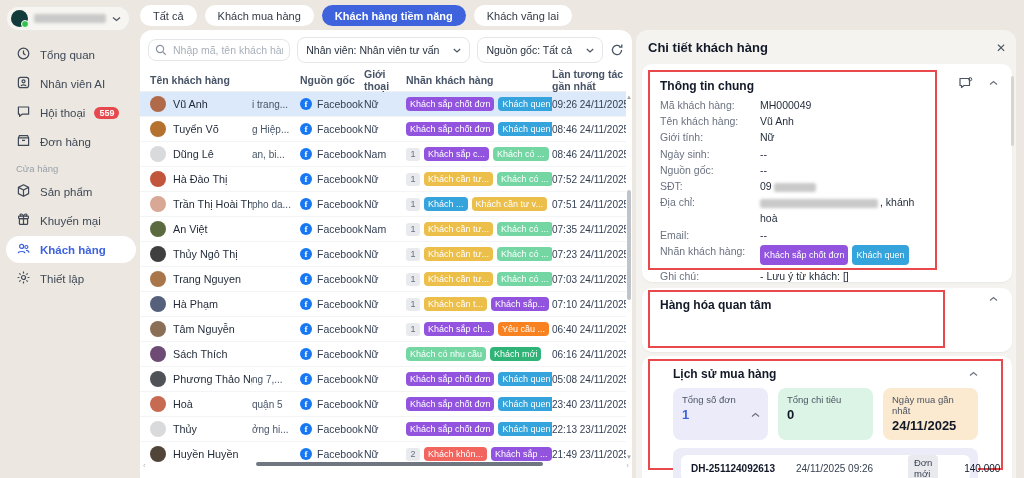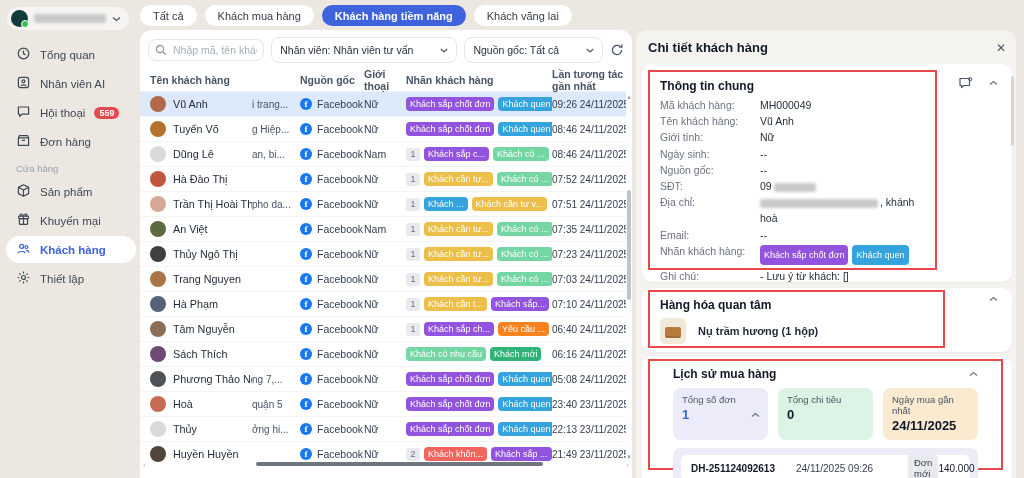--- a/index.html
+++ b/index.html
@@ -31,21 +31,21 @@
 
   
   .main-card { position:absolute; left:140px; top:30px; width:492px; height:448px; background:#fff;
     border-radius:12px 12px 0 0; }
   .toolbar { position:absolute; left:8px; top:8px; right:8px; height:24px; display:flex; gap:7px; align-items:center;}
   .search-box { position:relative; width:170px; }
   .search-box input { width:100%; height:22px; border:1px solid #e4e6ea; border-radius:8px;
     padding:0 6px 0 24px; font-size:10.5px; font-family:inherit; color:#344054; outline:none; background:#fff;}
   .search-box input::placeholder { color:#a8afba; }
   .search-box svg { position:absolute; left:7px; top:5px; }
-  .dd { height:22px; border:1px solid #e4e6ea; border-radius:8px; background:#fff; display:flex; gap:27px;
+  .dd { height:22px; border:1px solid #e4e6ea; border-radius:8px; background:#fff; display:flex; gap:14px;
     align-items:center; padding:12px 8px; font-size:10.5px; color:#1f2937; cursor:pointer; white-space:nowrap;}
   .refresh { margin-left:auto; cursor:pointer; display:flex; align-items:center; }
 
   .thead, .trow { display:grid; grid-template-columns:102px 48px 64px 42px 146px 1fr;
     align-items:center; padding-left:10px; }
   .thead { position:absolute; left:0; top:38px; right:6px; height:24px; font-size:10.5px; font-weight:700;
     color:#475467; border-bottom:1px solid #eef0f2; }
   .th-name { grid-column:1/3; }
   .tbody { position:absolute; left:0; top:62px; right:6px; bottom:16px; overflow:hidden; }
   .trow { height:25px; border-bottom:1px solid #f3f4f6; font-size:10.5px; cursor:pointer; }
@@ -107,21 +107,21 @@
   .stat.lav { background:#ecebfa; } .stat.lav .svalue { color:#3e63dd; }
   .stat.grn { background:#dcf4e6; }
   .stat.org { background:#fcead0; }
   .stat .schev { position:absolute; right:8px; top:16px; }
   .orders { background:#ececf8; border-radius:8px; margin-top:8px; padding:7px 8px; }
   .order-row { background:#fff; border-radius:6px; height:26px; display:grid;
     grid-template-columns:105px 112px 1fr 62px; align-items:center; padding:0 10px; font-size:10px; cursor:pointer;}
   .o-code { font-weight:700; color:#111827; }
   .o-dt { color:#374151; }
   .o-status { justify-self:start; background:#e9eaee; color:#374151; border-radius:4px; padding:2px 6px; font-size:9.5px;}
-  .o-amount { text-align:left; color:#111827; }
+  .o-amount { text-align:right; color:#111827; }
   .pscroll { position:absolute; right:2px; top:46px; width:3px; height:70px; border-radius:2px; background:#d9d5ce;}
 </style>
 </head>
 <body>
 
 <div class="sidebar">
   <div class="account">
     <span class="acc-avatar"></span>
     <span class="redact" style="width:72px"></span>
     <svg width="9" height="6" viewBox="0 0 9 6">
@@ -573,28 +573,20 @@
         </svg>
       <svg width="9" height="6" viewBox="0 0 9 6">
           <polyline points="1,4.5 4.5,1.5 8,4.5" fill="none" stroke="#6b7280" stroke-width="1.2"></polyline>
         </svg>
     </div>
   </div>
 
   <div class="pcard" id="card-interest">
     <div class="redbox" id="box-interest">
       <div class="sec-title">Hàng hóa quan tâm</div>
-      <div id="interest-items">
-          <div class="prod-row">
-            <span class="thumb">
-              <i></i>
-            </span>
-            <span class="prod-name">Nụ trầm hương (1 hộp)</span>
-          </div>
-        </div>
     </div>
     <div class="card-icons" style="top:8px">
       <svg width="9" height="6" viewBox="0 0 9 6">
           <polyline points="1,4.5 4.5,1.5 8,4.5" fill="none" stroke="#6b7280" stroke-width="1.2"></polyline>
         </svg>
     </div>
   </div>
 
   <div class="pcard" id="card-history">
     <div class="redbox" id="box-history">

